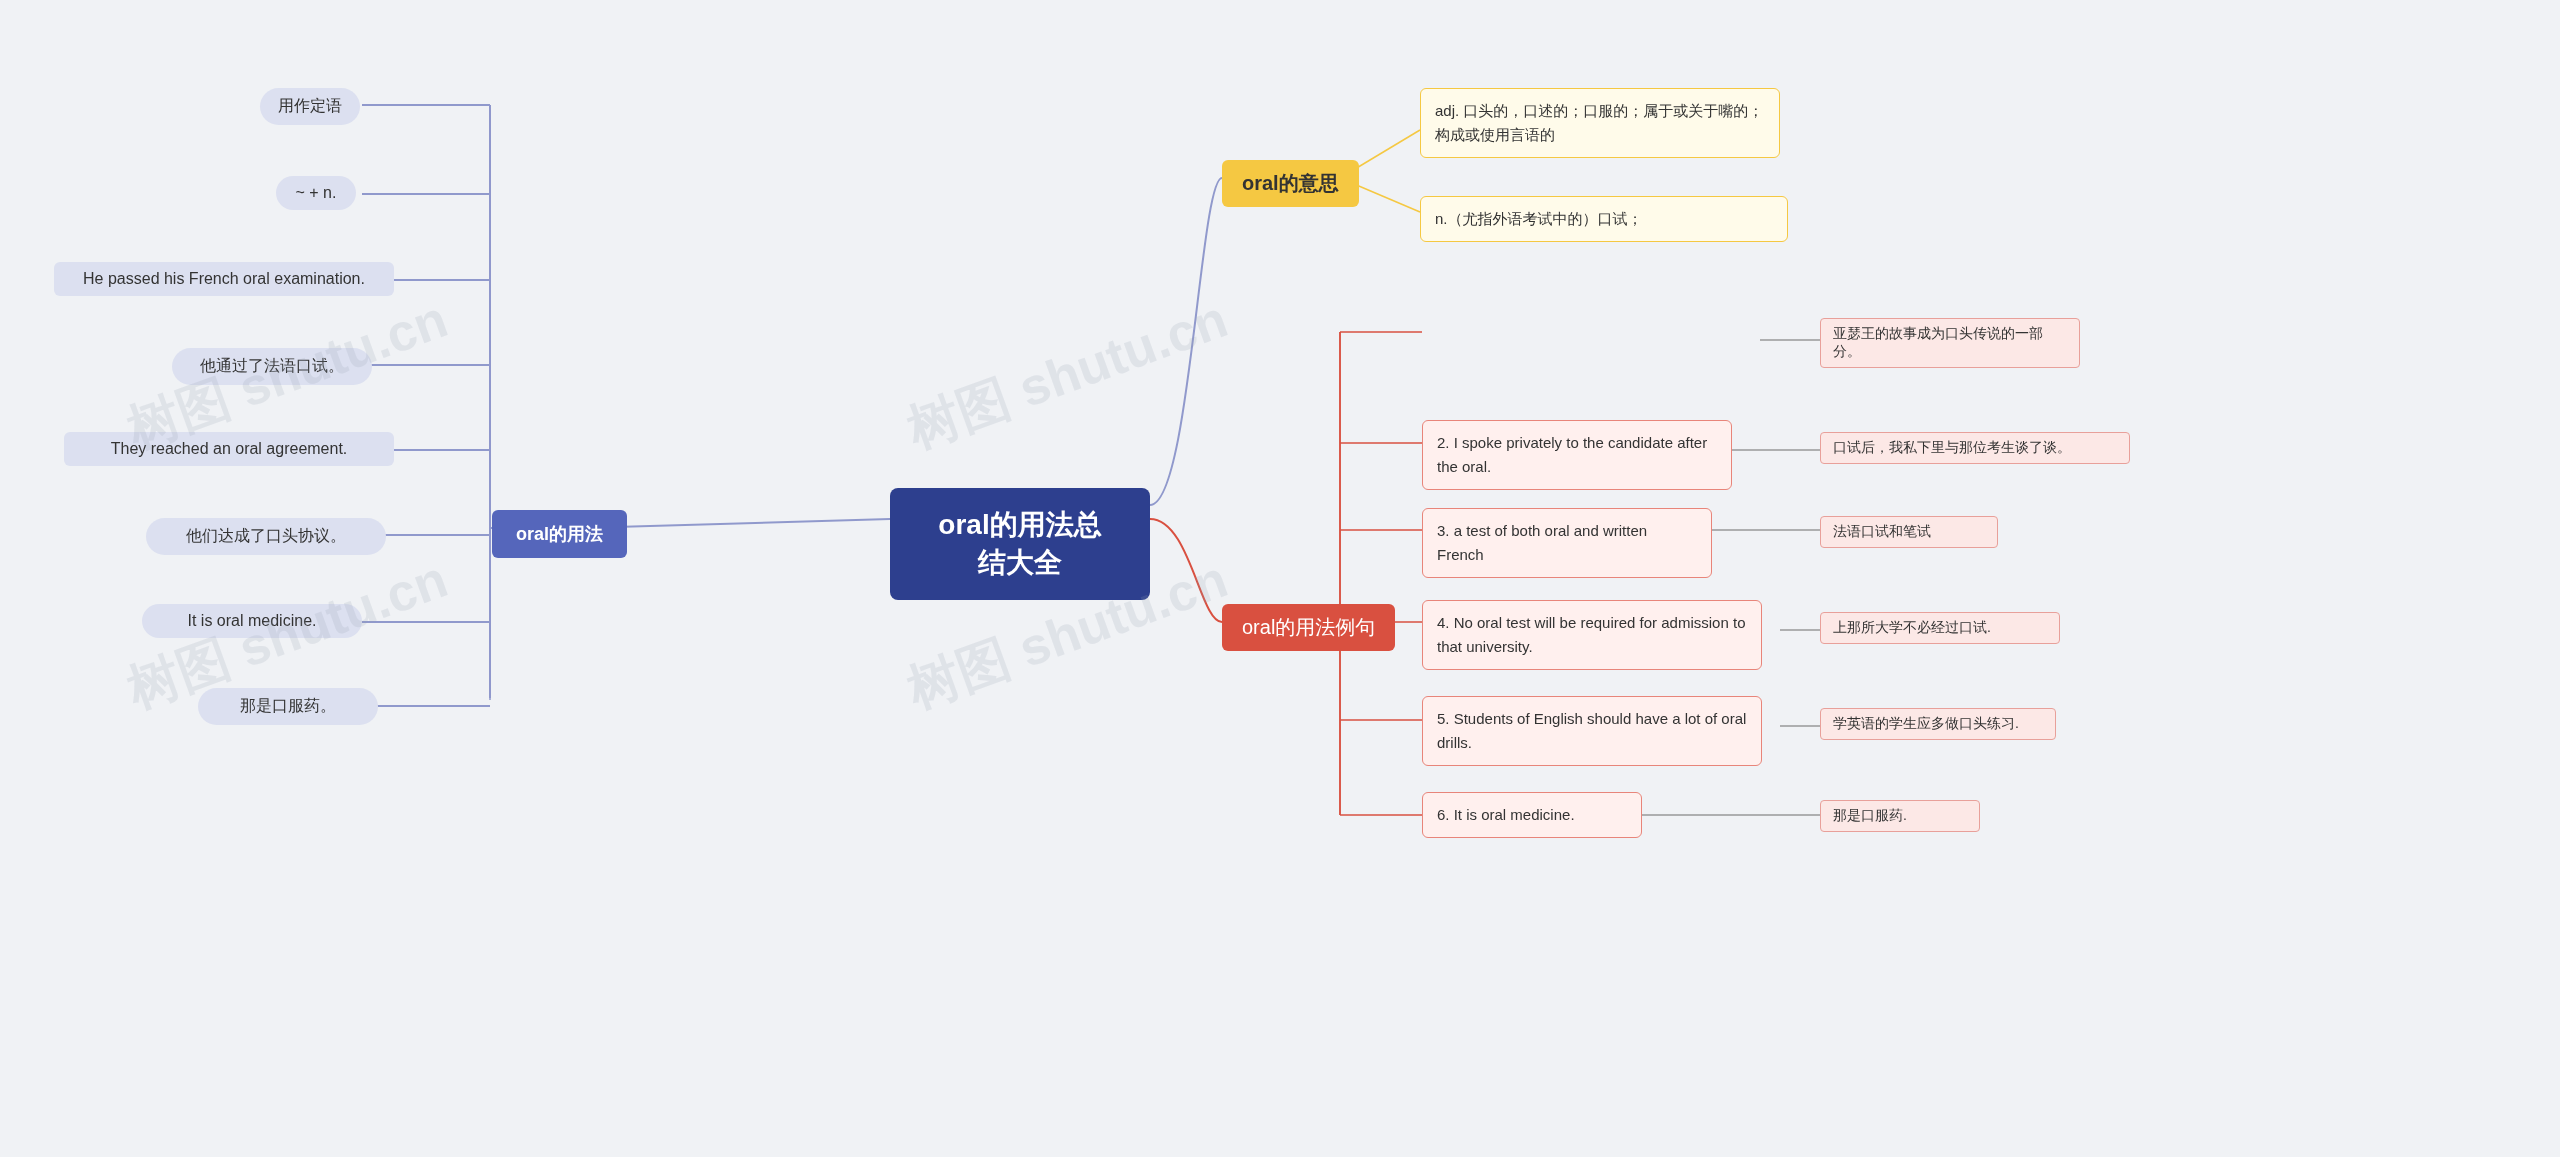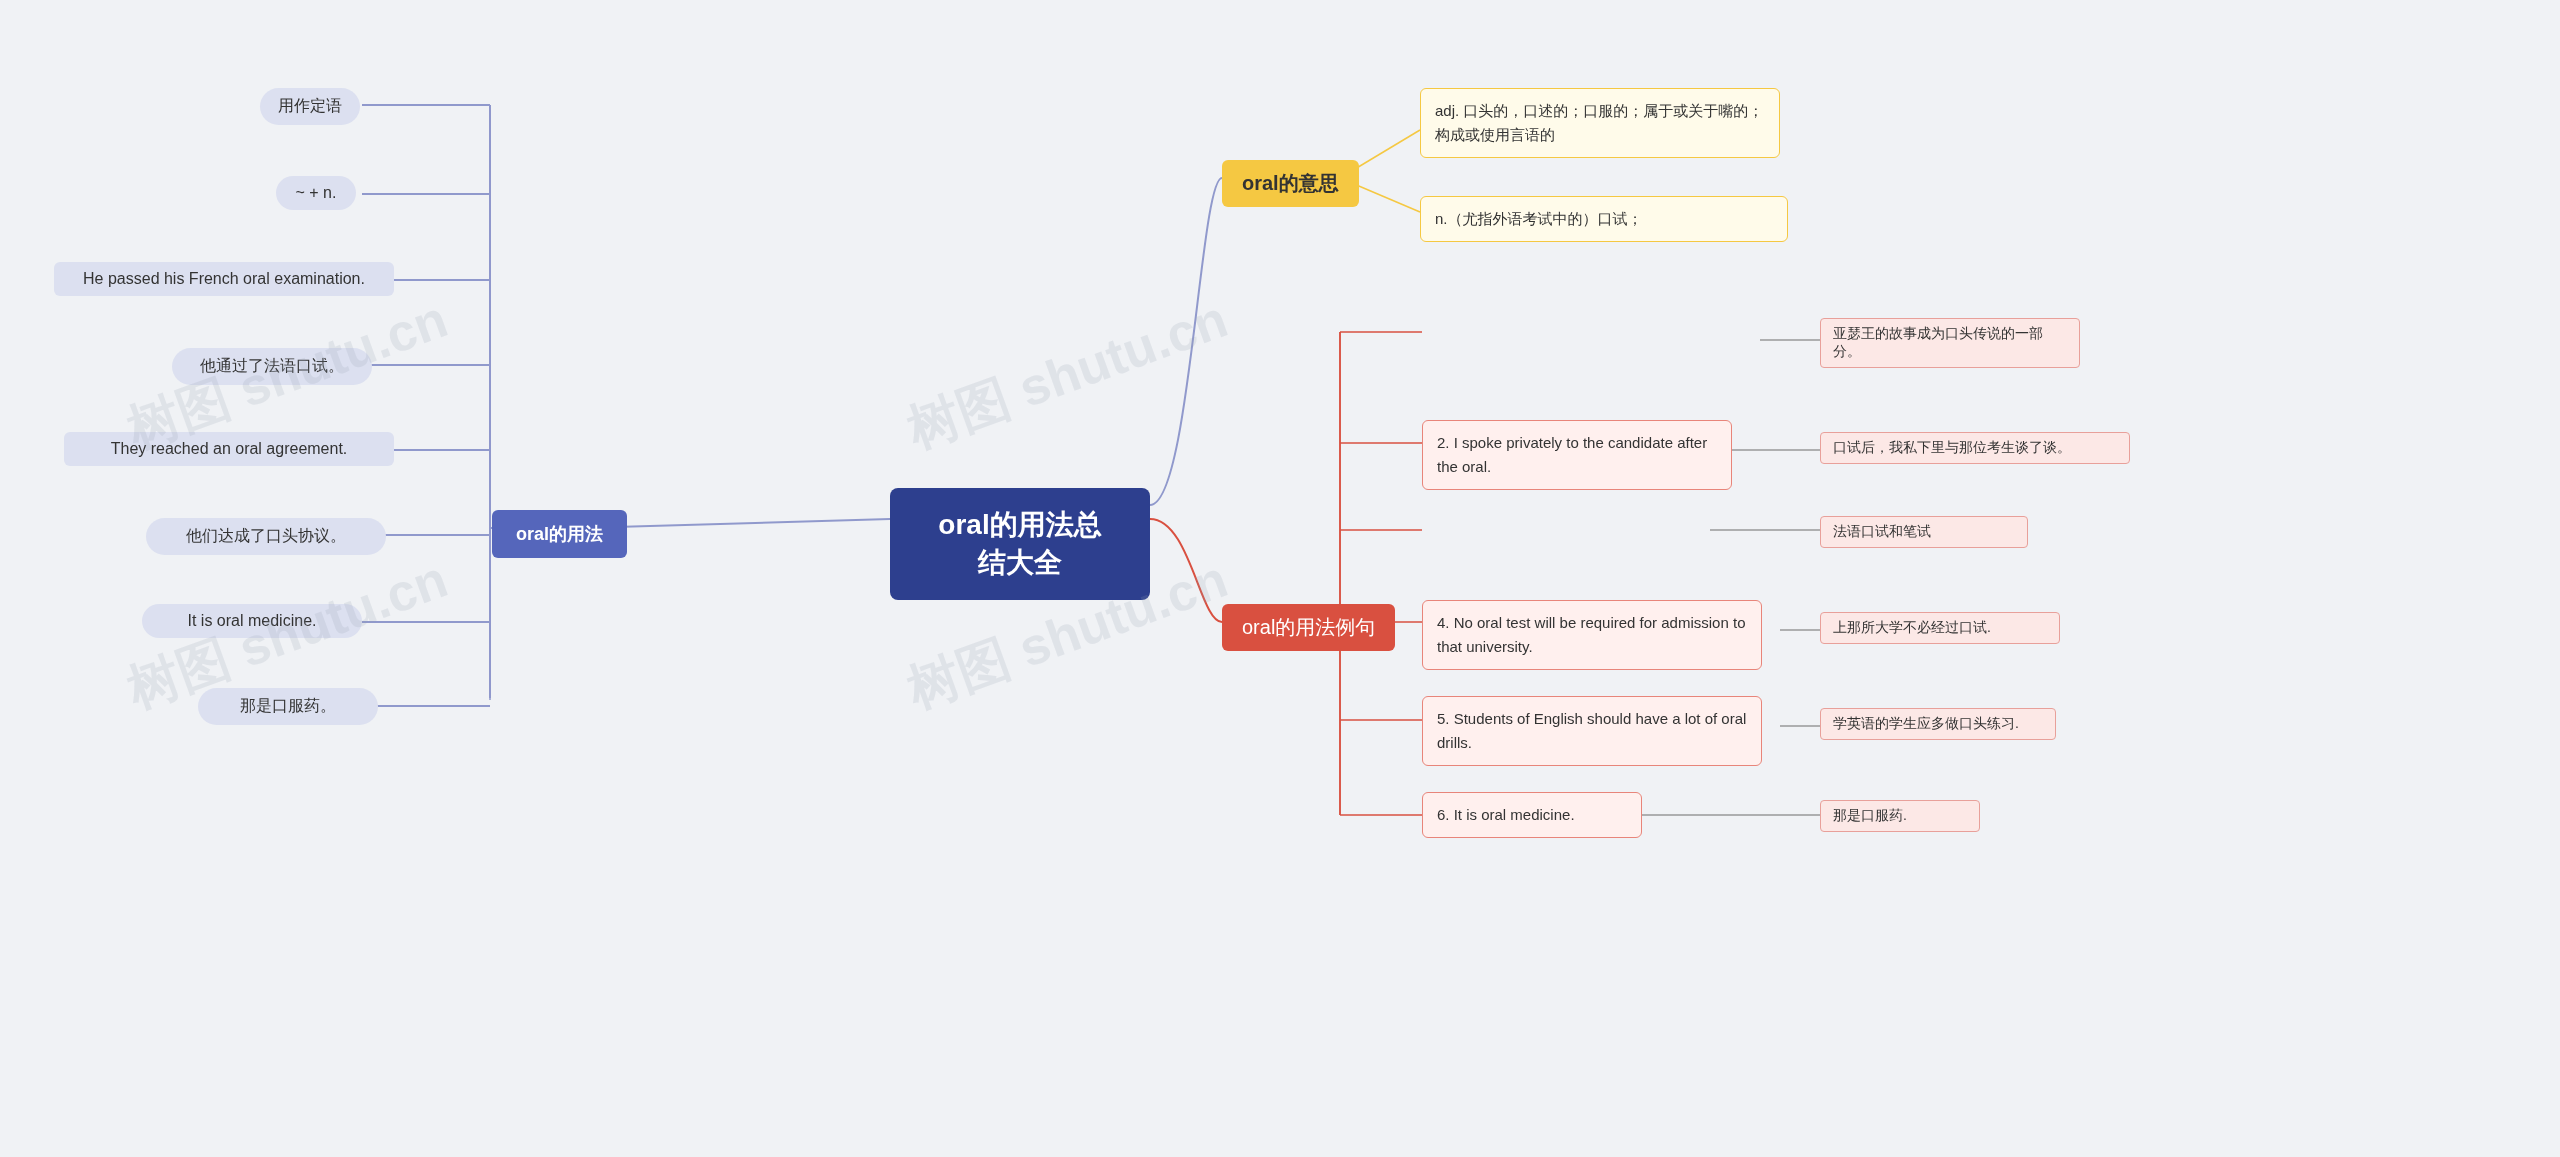--- a/index.html
+++ b/index.html
@@ -246,21 +246,24 @@
     亚瑟王的故事成为口头传说的一部分。
   </div>
 
   <div class="content-box-pink" style="top:420px;left:1422px;width:310px;">
     2. I spoke privately to the candidate after the oral.
   </div>
   <div class="trans-tag" style="top:432px;left:1820px;width:310px;">
     口试后，我私下里与那位考生谈了谈。
   </div>
 
-  <div class="trans-tag" style="top:516px;left:1820px;width:208px;">
+  <div class="content-box-pink" style="top:508px;left:1422px;width:290px;">
+    3. a test of both oral and written French
+  </div>
+  <div class="trans-tag" style="top:516px;left:1820px;width:178px;">
     法语口试和笔试
   </div>
 
   <div class="content-box-pink" style="top:600px;left:1422px;width:340px;">
     4. No oral test will be required for admission to that university.
   </div>
   <div class="trans-tag" style="top:612px;left:1820px;width:240px;">
     上那所大学不必经过口试.
   </div>
 

